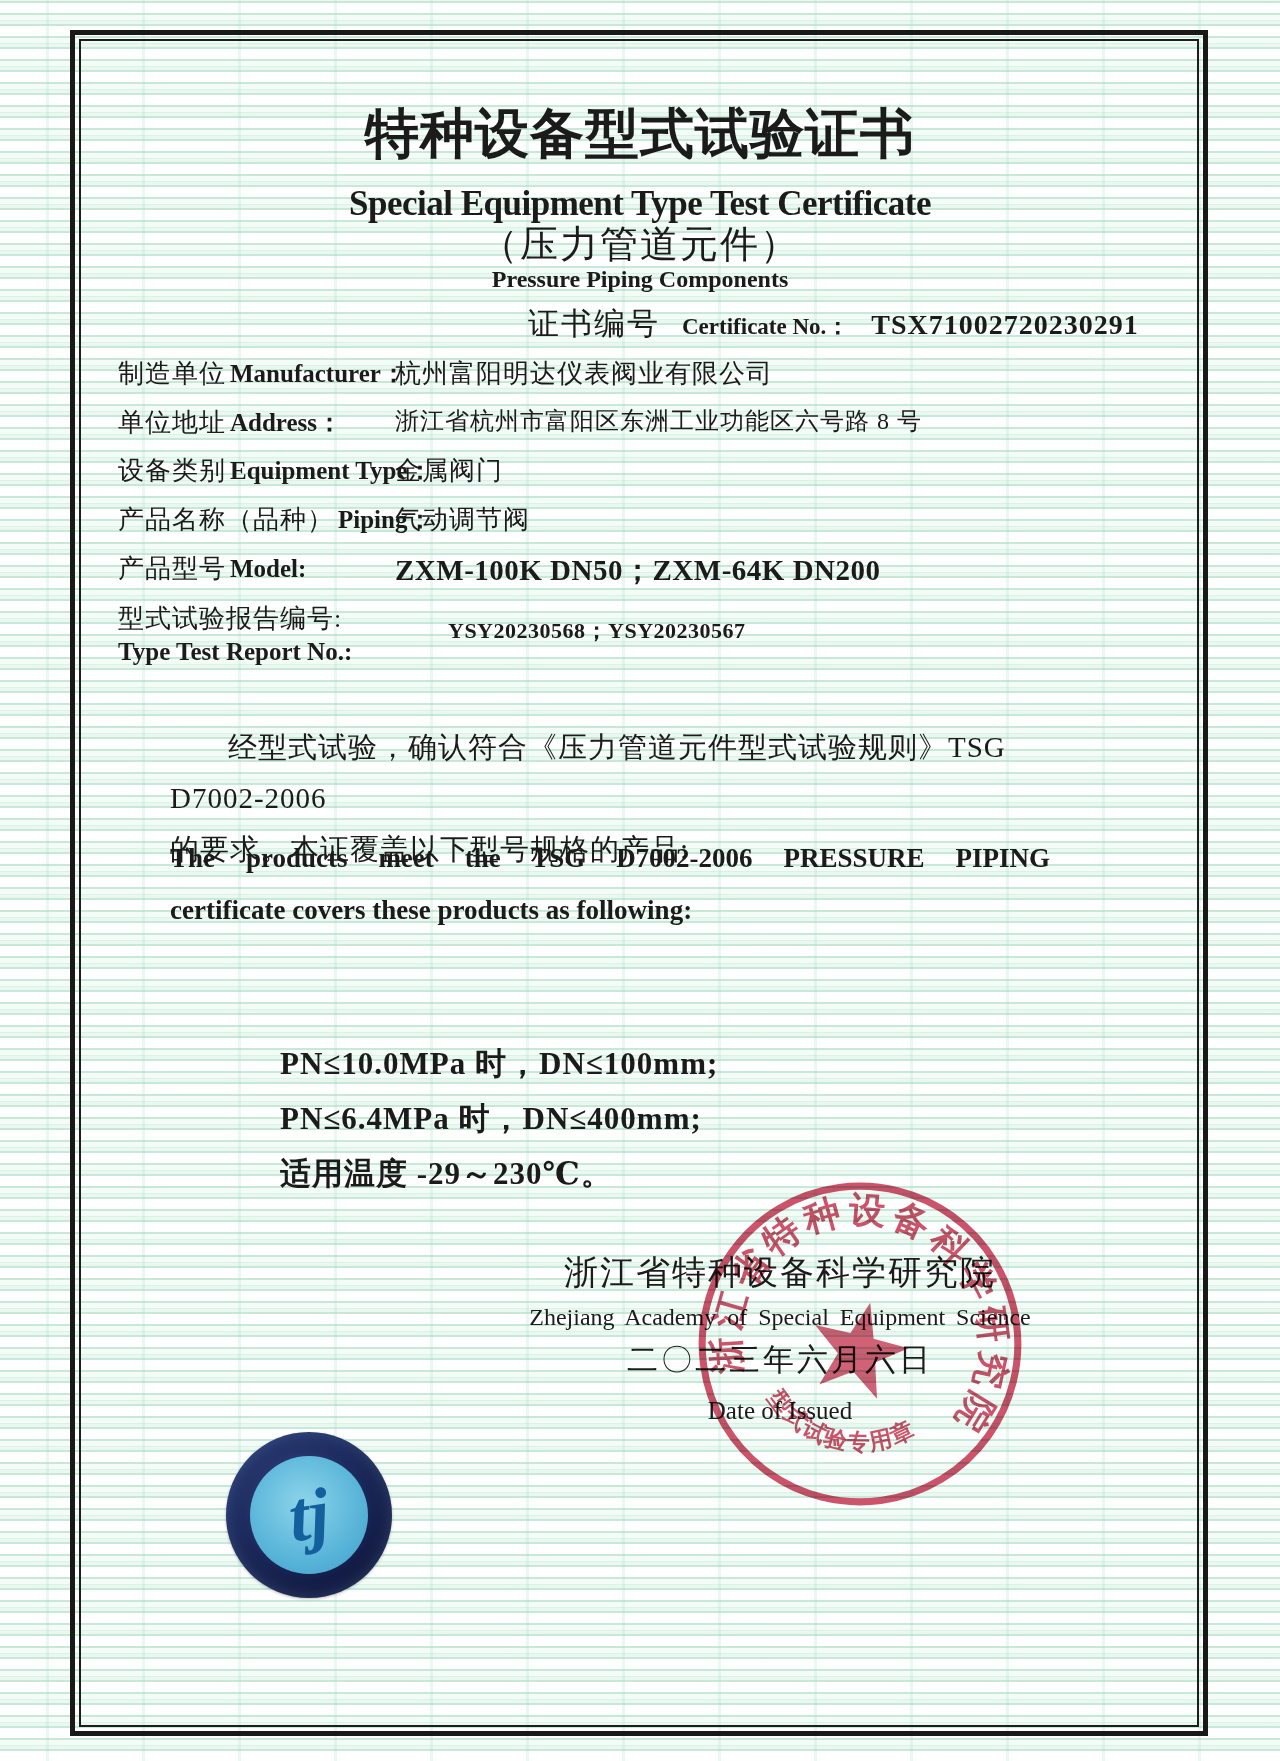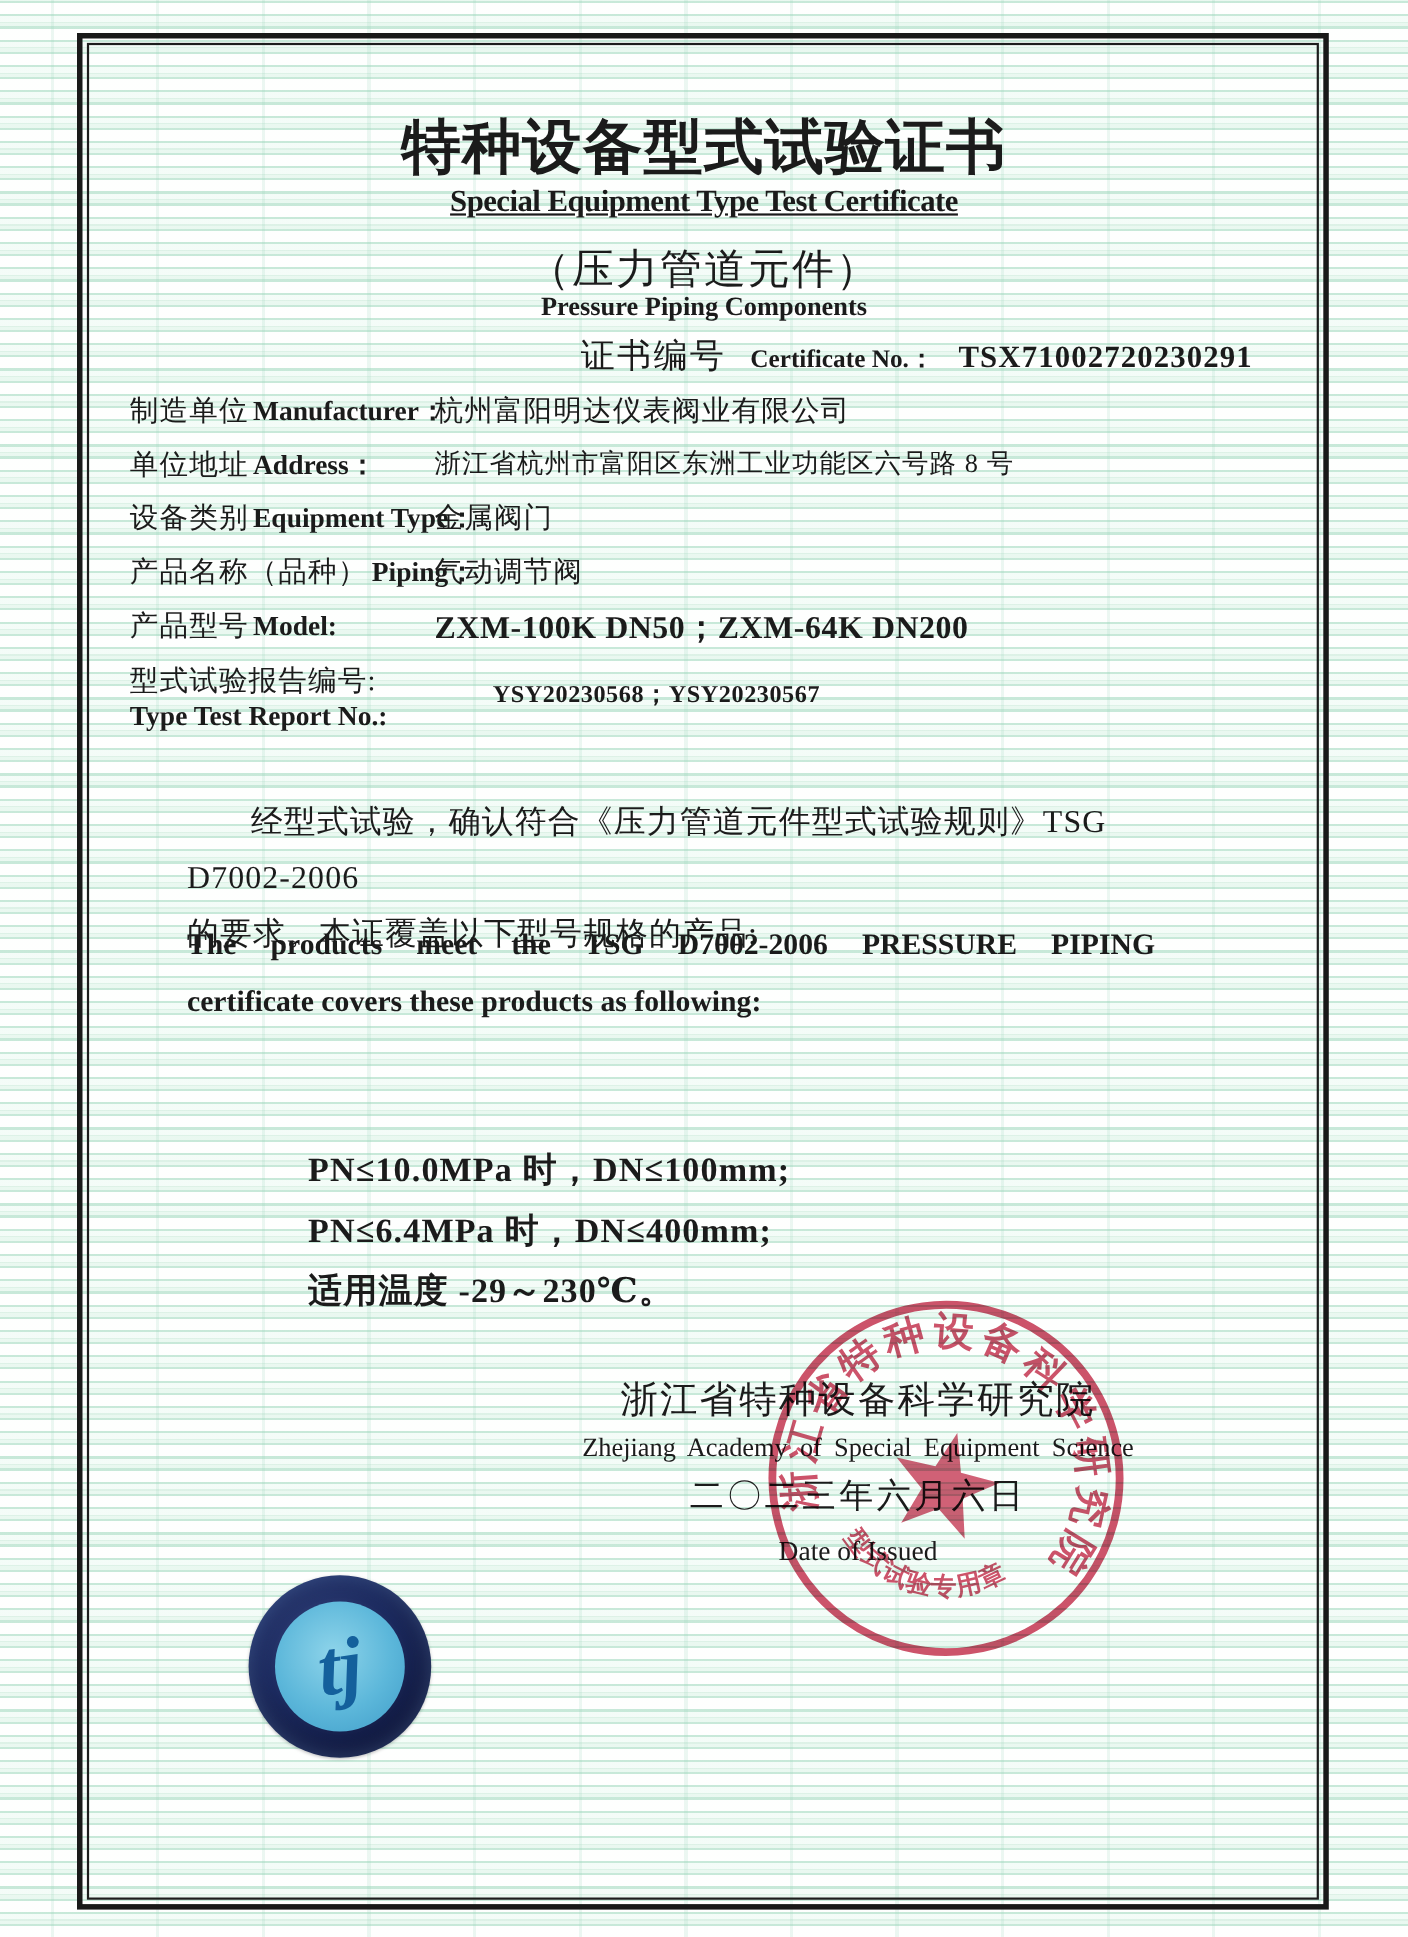--- a/index.html
+++ b/index.html
@@ -27,21 +27,21 @@
     border:5px solid #191919;
   }
   .frame-inner {
     position:absolute; inset:4px;
     border:2px solid #1d1d1d;
   }
   .abs { position:absolute; }
   .center { left:78px; width:1124px; text-align:center; }
 
   .title-zh   { top:98px;  font-size:54px; font-weight:bold; letter-spacing:1px; }
-  .title-en   { top:168px; font-size:28px; font-weight:bold; letter-spacing:-0.5px;text-decoration:underline; }
+  .title-en   { top:184px; font-size:35px; font-weight:bold; letter-spacing:-0.5px; }
   .subtitle-zh{ top:219px; font-size:38px; letter-spacing:2px; }
   .subtitle-en{ top:266px; font-size:24px; font-weight:bold; }
 
   .certline { top:303px; left:528px; display:flex; align-items:baseline; gap:22px; white-space:nowrap; }
   .certline .cz { font-size:31px; letter-spacing:2px; }
   .certline .ce { font-size:23px; font-weight:bold; }
   .certline .cn { font-size:28px; font-weight:bold; letter-spacing:1px; }
 
   .fields { left:118px; top:356px; width:960px; }
   .frow { position:absolute; left:0; width:960px; }

